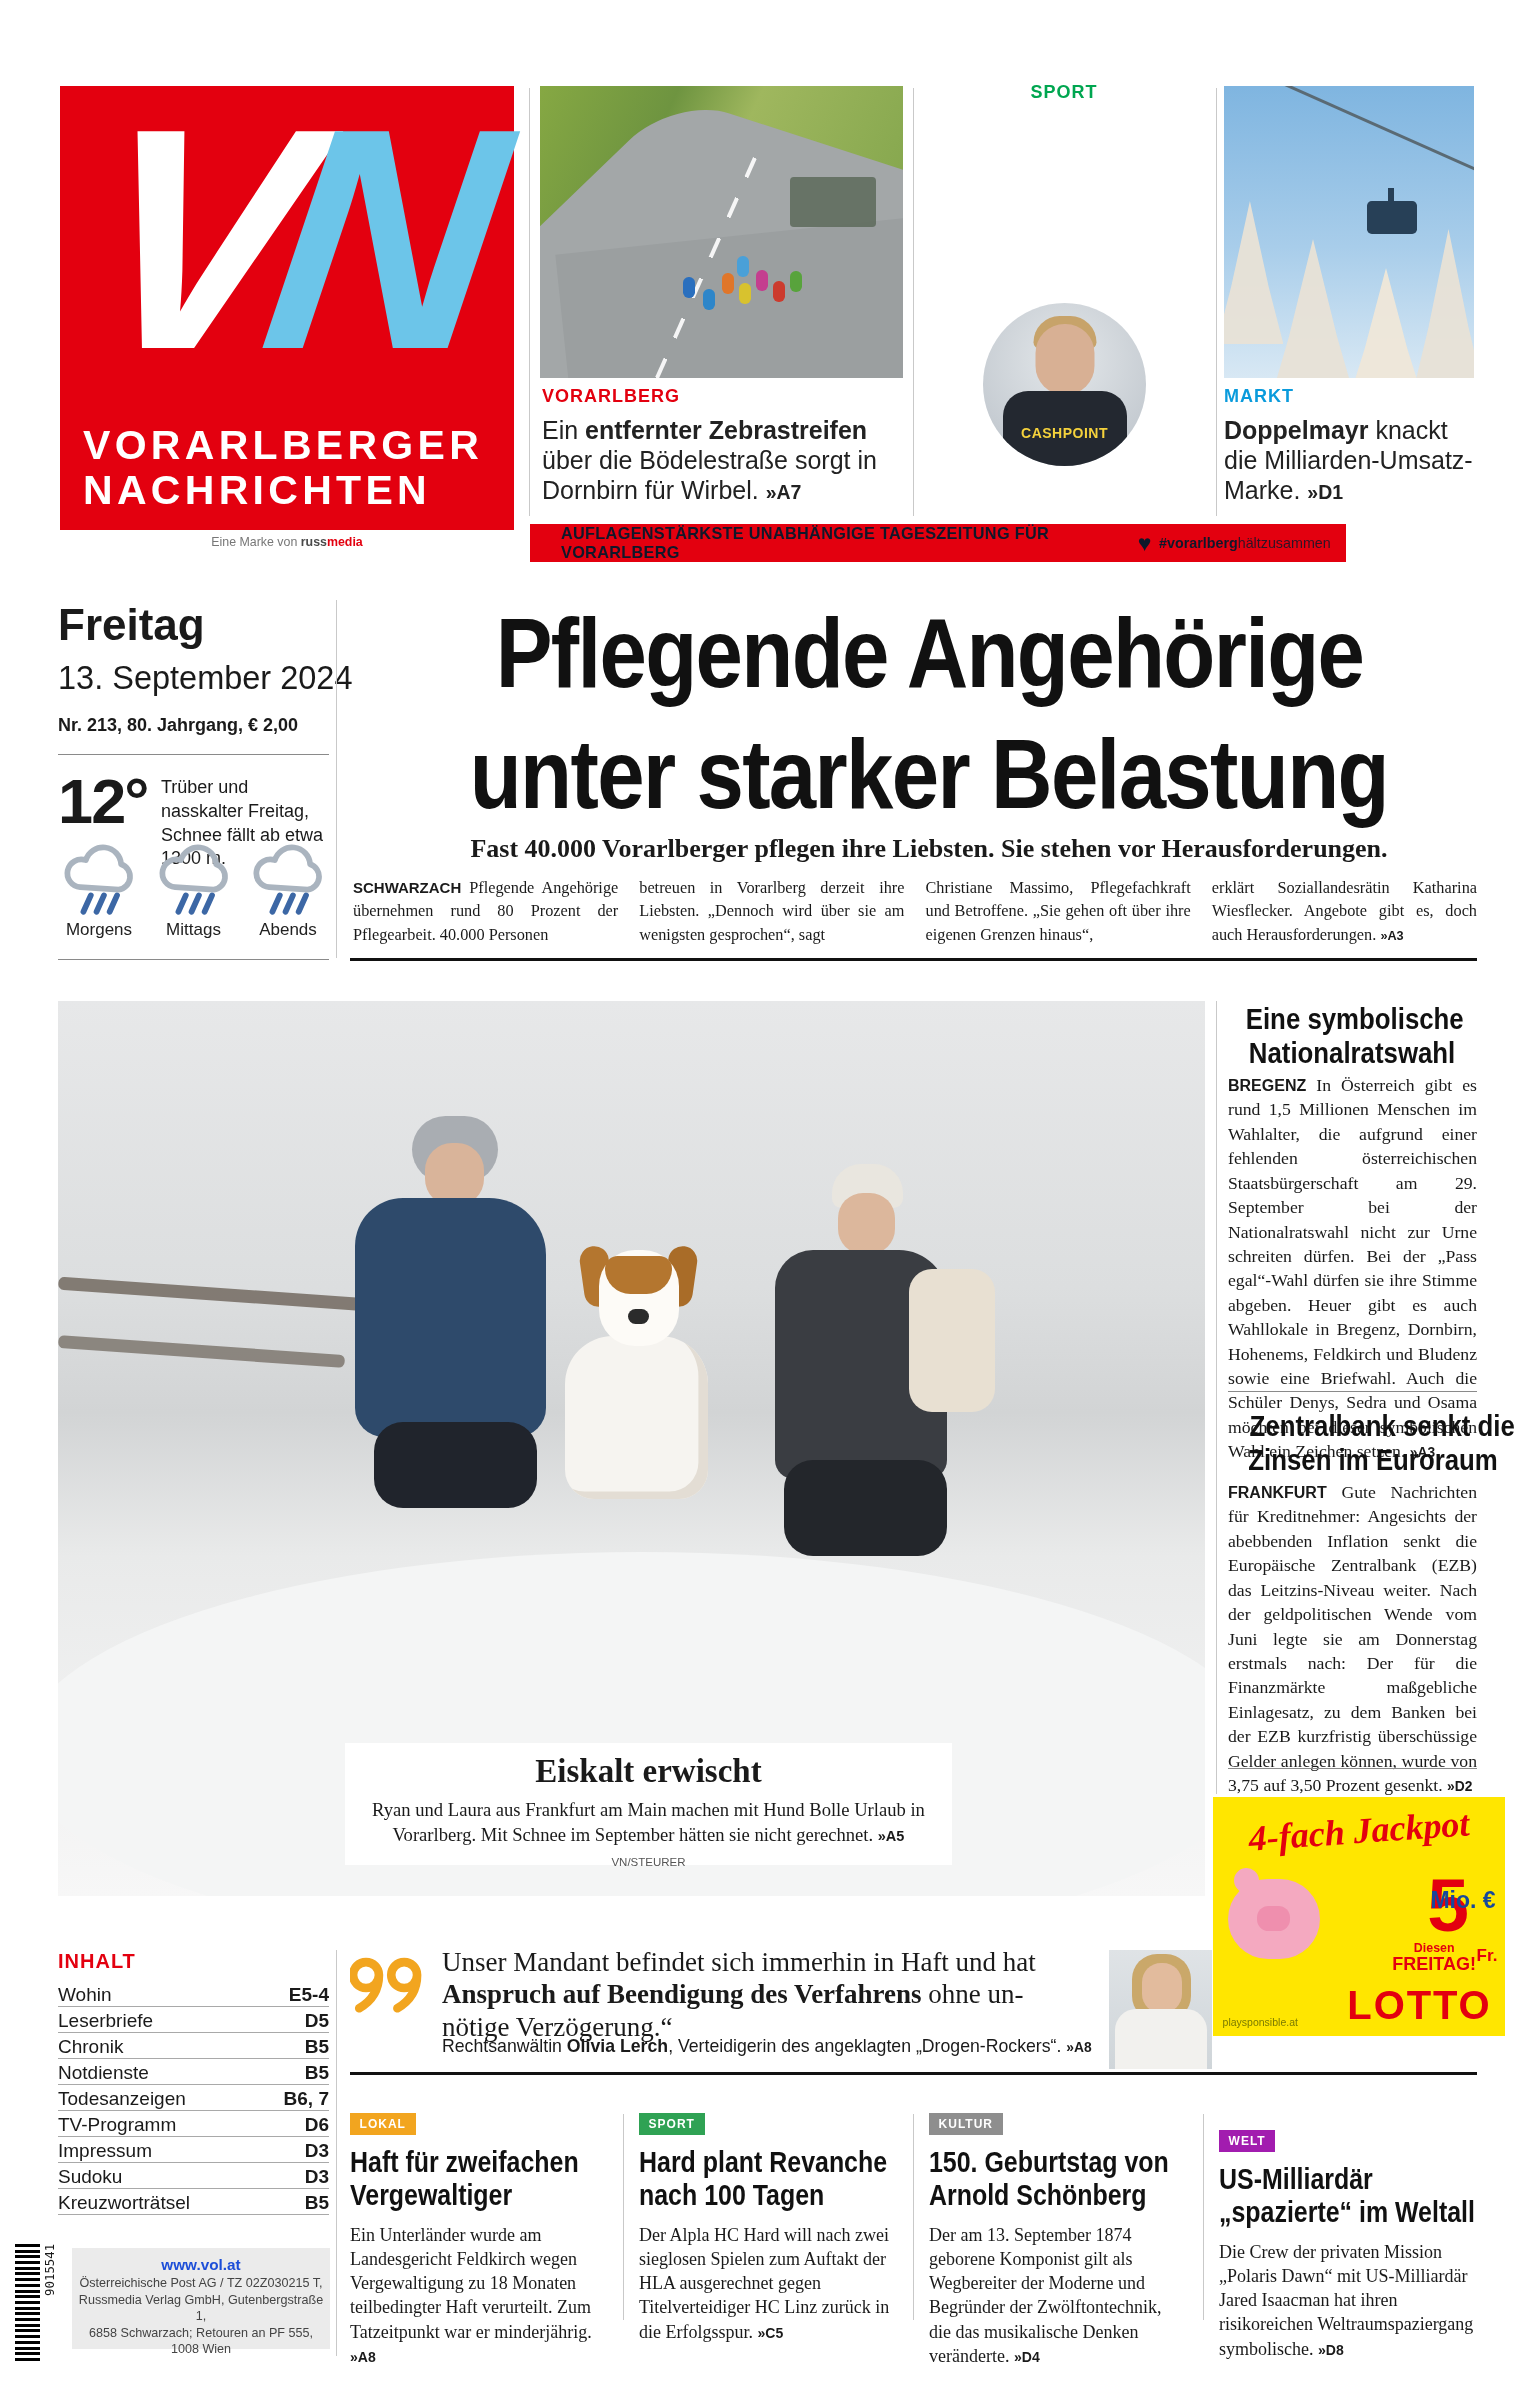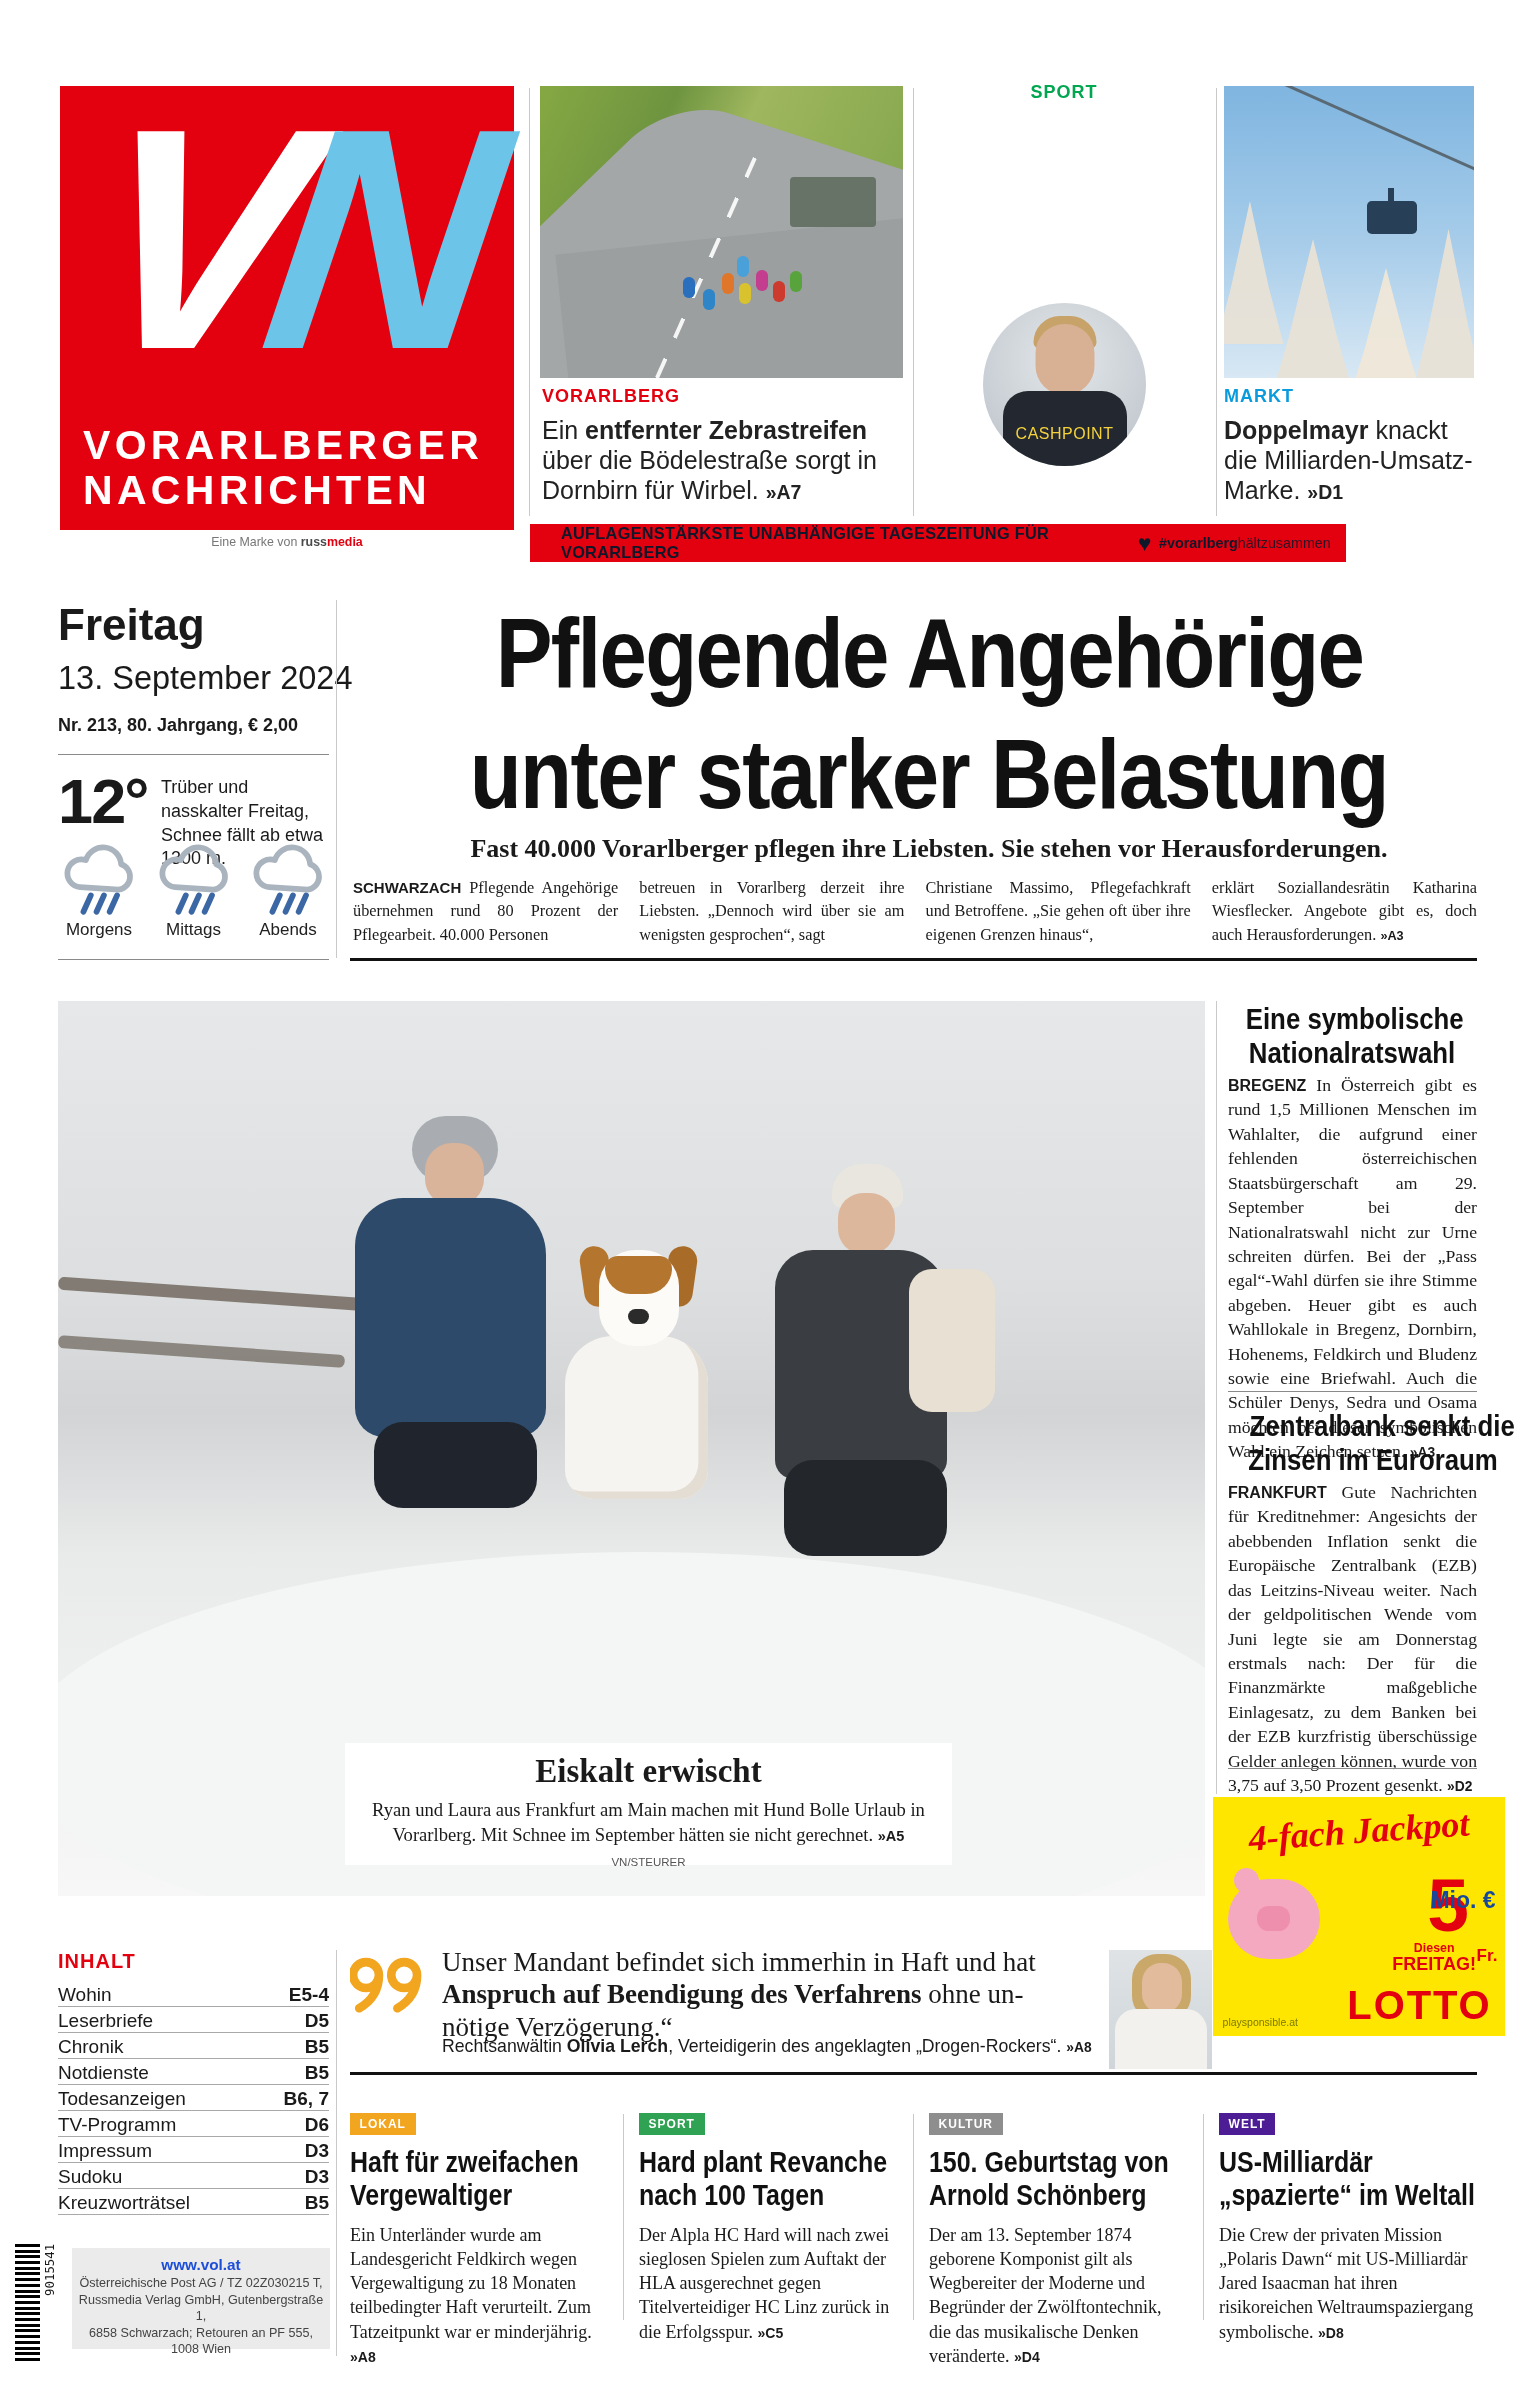--- a/index.html
+++ b/index.html
@@ -45,21 +45,21 @@
   .shelter{position:absolute;right:27px;top:91px;width:86px;height:50px;background:#5d6a5a;border-radius:3.8px;opacity:.85;}
   .ski-bg{width:100%;height:100%;background:linear-gradient(180deg,#7fb5e0 0%,#a8cdea 55%,#d8e8f4 100%);}
   .tree{position:absolute;width:67px;height:143px;background:#e8e2d6;clip-path:polygon(50% 0,78% 60%,100% 100%,0 100%,22% 60%);opacity:.95;}
   .cable{position:absolute;left:-19px;top:38px;width:344px;height:2.9px;background:#5a6a74;transform:rotate(24deg);}
   .gondola{position:absolute;left:143px;top:115px;width:50px;height:32.5px;background:#274057;border-radius:4.8px;}
   .gondola:before{content:"";position:absolute;left:21px;top:-13.4px;width:5.7px;height:13.4px;background:#274057;}
   .portrait{border-radius:50%;background:radial-gradient(circle at 50% 35%,#e3e7ea 0%,#c6ccd2 70%,#b2b9c0 100%);overflow:hidden;}
   .p-head{position:absolute;left:50%;top:21px;transform:translateX(-50%);width:59px;height:71px;background:#d8b094;border-radius:29px;}
   .p-hair{position:absolute;left:50%;top:13.4px;transform:translateX(-50%);width:63px;height:32.5px;background:#c7a36a;border-radius:29px 29px 7.6px 7.6px;}
   .p-torso{position:absolute;left:50%;top:88px;transform:translateX(-50%);width:124px;height:76px;background:#232830;border-radius:25px 25px 0 0;}
-  .p-jersey{position:absolute;left:50%;top:122px;transform:translateX(-50%);color:#f5d23c;font-weight:400;font-size:16px;letter-spacing:0.5px;}
+  .p-jersey{position:absolute;left:50%;top:122px;transform:translateX(-50%);color:#f5d23c;font-weight:700;font-size:14px;letter-spacing:0.5px;}
   
   .weekday{font-weight:800;font-size:44px;}
   .dateline{font-size:32.5px;font-weight:400;}
   .issue{font-weight:800;font-size:18px;}
   .temp{font-weight:800;font-size:63px;letter-spacing:-1.9px;}
   .forecast{font-size:18px;line-height:1.32;}
   .wlabel{font-size:17px;color:#222;}
   
   .hl{left:382px;top:593px;width:1094px;text-align:center;font-weight:800;font-size:99px;
       line-height:1.22;letter-spacing:-1.9px;color:#111;}
@@ -428,19 +428,19 @@
     <div class="bot-body serif"><span>Der Alpla HC Hard will nach zwei sieglosen Spielen zum Auftakt der HLA ausgerechnet gegen Titelverteidiger HC Linz zurück in die Erfolgsspur. </span><span class="refm">»C5</span></div>
   </div>
 
   <div class="abs" style="left:929px;top:2113px;width:258px;">
     <span class="badge" style="background-color: rgb(142, 142, 142);">KULTUR</span>
     <div class="bot-title"><span class="condl">150. Geburtstag von</span><br><span class="condl">Arnold Schönberg</span></div>
     <div class="bot-body serif"><span>Der am 13. September 1874 geborene Komponist gilt als Wegbereiter der Moderne und Begründer der Zwölftontechnik, die das musikalische Denken veränderte. </span><span class="refm">»D4</span></div>
   </div>
 
   <div class="abs" style="left:1219px;top:2113px;width:258px;">
-    <span class="badge" style="background-color: #4c1d95;">WELT</span>
+    <span class="badge" style="background-color: #a21caf; margin-top: 17px;">WELT</span>
     <div class="bot-title"><span class="condl">US-Milliardär</span><br><span class="condl">„spazierte“ im Weltall</span></div>
     <div class="bot-body serif"><span>Die Crew der privaten Mission „Polaris Dawn“ mit US-Milliardär Jared Isaacman hat ihren risikoreichen Weltraumspaziergang symbolische. </span><span class="refm">»D8</span></div>
   </div>
 
 </div>
 
 
 </body></html>

